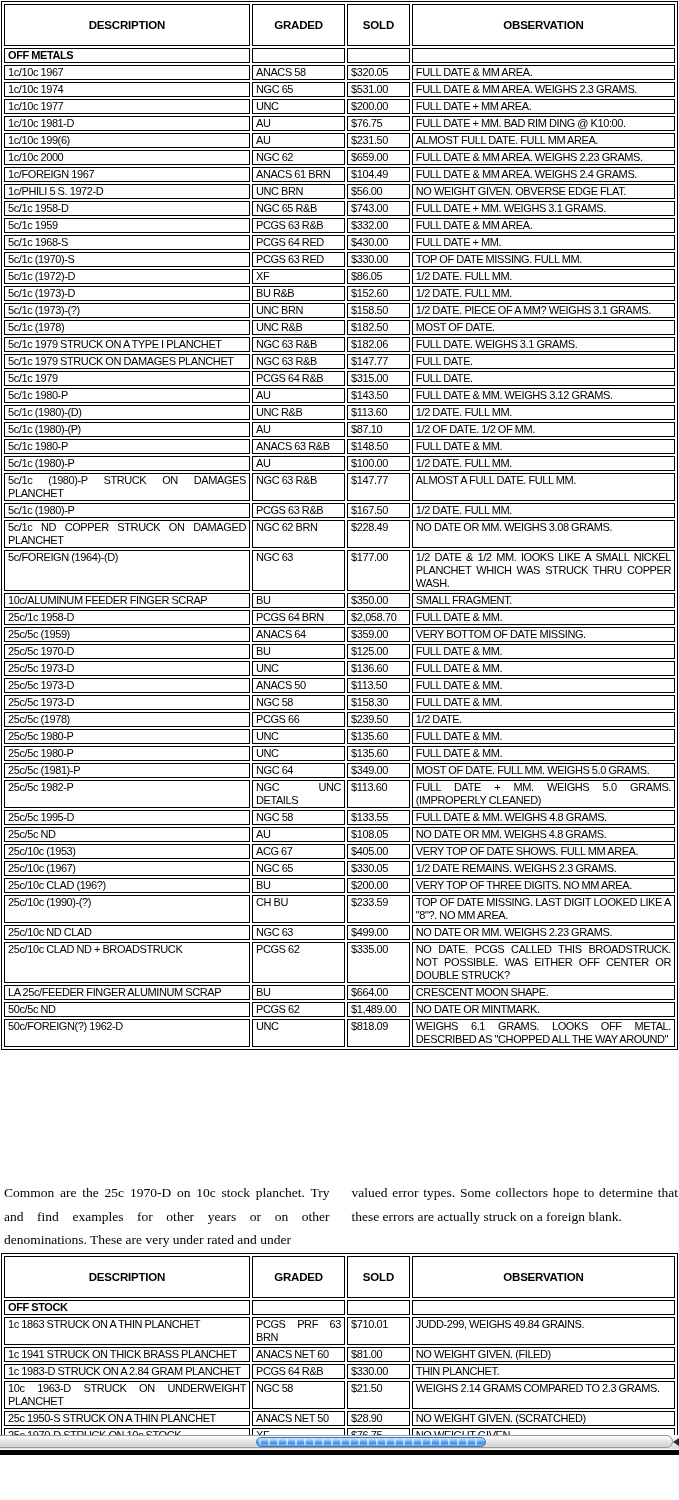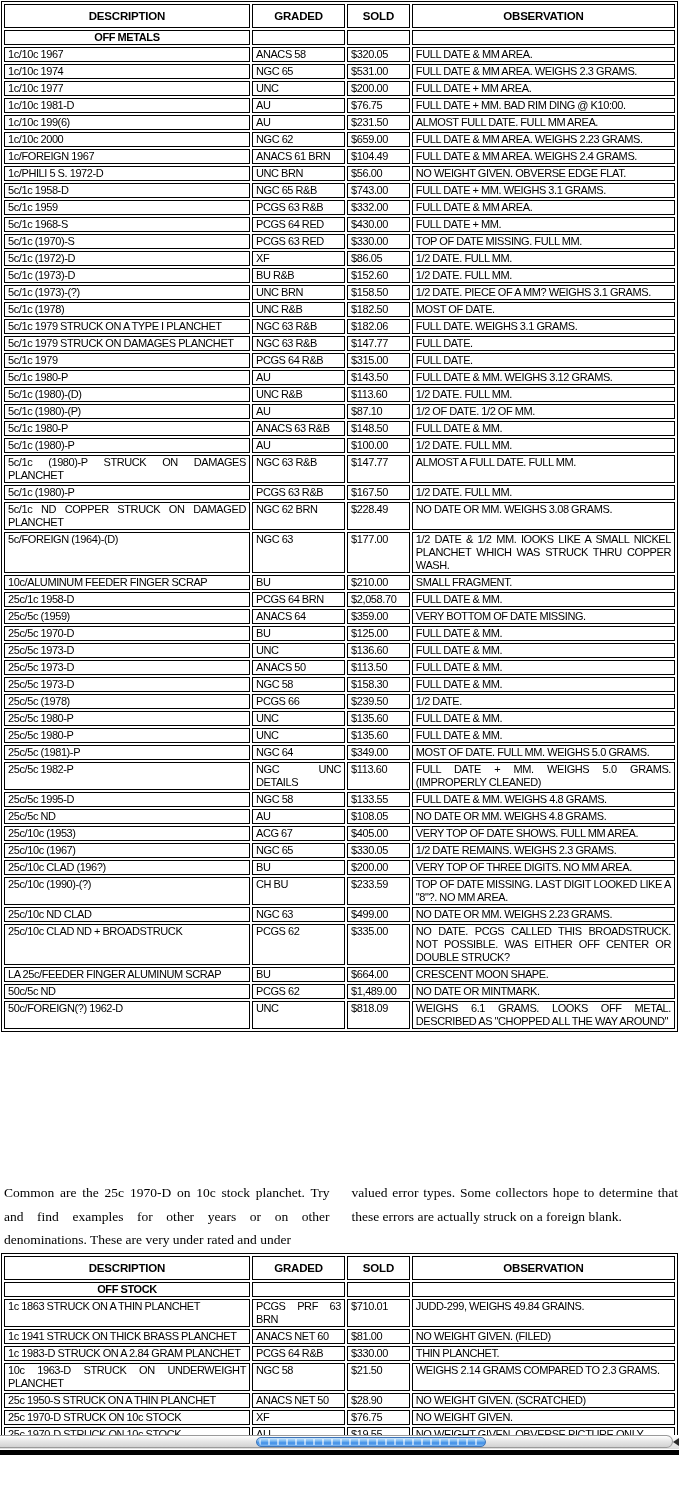--- a/index.html
+++ b/index.html
@@ -11,25 +11,25 @@
 
   table.coin{border-collapse:separate;border-spacing:2px;table-layout:fixed;width:677px;border:1px solid #000;background:#fff;}
   table.coin th, table.coin td{
     border:1px solid #000;
     font-size:11px;letter-spacing:-0.4px;line-height:13px;
     padding:0 3px;vertical-align:top;overflow:hidden;
     word-spacing:-0.2px;
   }
   table.coin th{
     font-size:11.5px;font-weight:bold;text-align:center;
-    line-height:14px;padding:4px 2px;letter-spacing:-0.2px;
+    line-height:14px;padding:13px 2px;letter-spacing:-0.2px;
   }
   table.coin td{text-align:justify;}
   td.c-sold{text-align:left;}
-  tr.section-row td{font-weight:bold;text-align:center;}
+  tr.section-row td{font-weight:bold;text-align:left;}
   col.col-desc{width:243px;}
   col.col-graded{width:92px;}
   col.col-sold{width:62px;}
   col.col-obs{width:260px;}
 
   .paragraph{
     position:absolute;top:1181px;left:4px;width:674px;
     display:flex;gap:22px;
     font-family:"Liberation Serif",serif;font-size:13.5px;line-height:23.5px;
     text-align:justify;
@@ -252,21 +252,21 @@
         </tr>
         <tr>
           <td class="c-desc">5c/FOREIGN (1964)-(D)</td>
           <td class="c-graded">NGC 63</td>
           <td class="c-sold">$177.00</td>
           <td class="c-obs">1/2 DATE &amp; 1/2 MM. IOOKS LIKE A SMALL NICKEL PLANCHET WHICH WAS STRUCK THRU COPPER WASH.</td>
         </tr>
         <tr>
           <td class="c-desc">10c/ALUMINUM FEEDER FINGER SCRAP</td>
           <td class="c-graded">BU</td>
-          <td class="c-sold">$210.00</td>
+          <td class="c-sold">$350.00</td>
           <td class="c-obs">SMALL FRAGMENT.</td>
         </tr>
         <tr>
           <td class="c-desc">25c/1c 1958-D</td>
           <td class="c-graded">PCGS 64 BRN</td>
           <td class="c-sold">$2,058.70</td>
           <td class="c-obs">FULL DATE &amp; MM.</td>
         </tr>
         <tr>
           <td class="c-desc">25c/5c (1959)</td>

